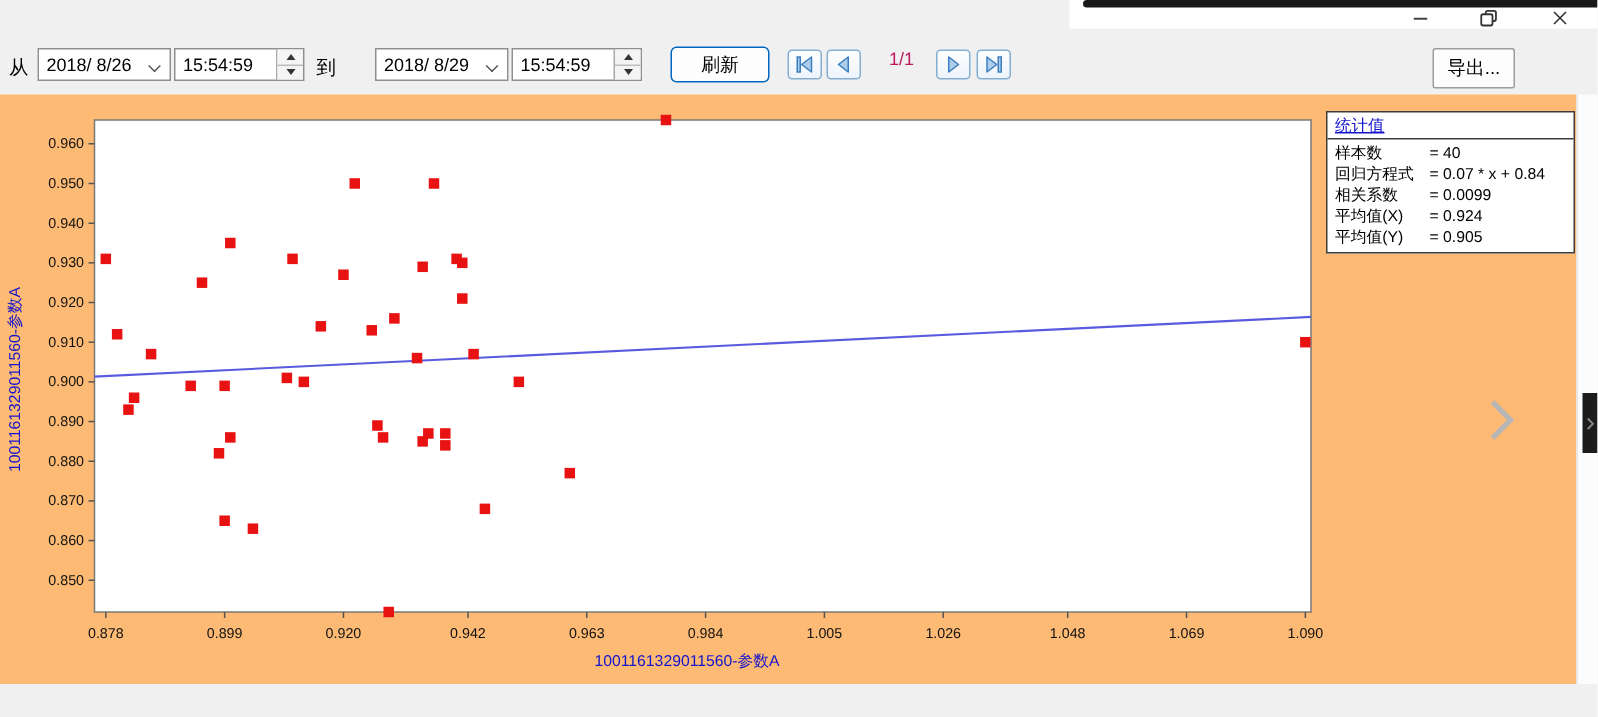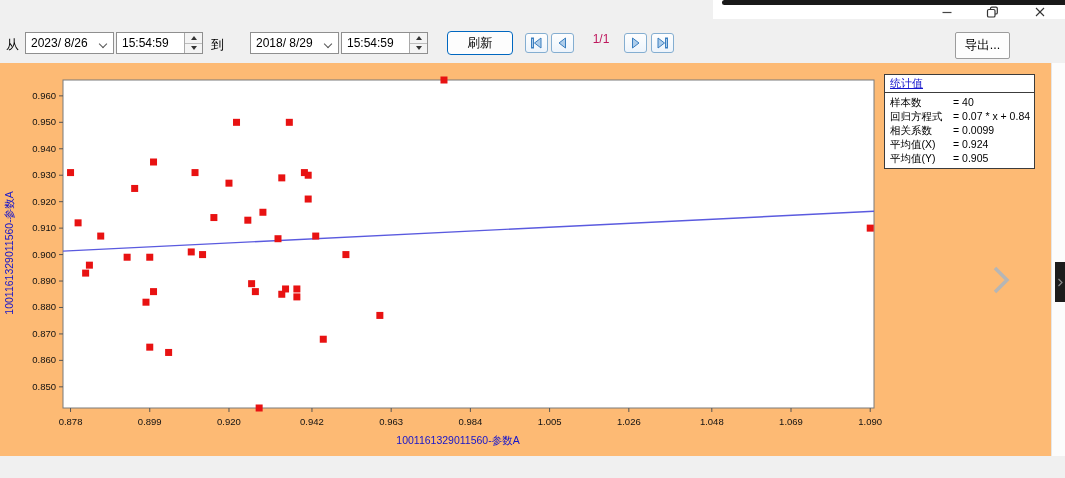--- a/index.html
+++ b/index.html
@@ -40,21 +40,21 @@
     display:flex;align-items:center;justify-content:center;cursor:default;
   }
   #page-indicator{position:absolute;left:586px;top:32px;width:30px;text-align:center;font-size:12px;color:#be185d;}
   
   .chart-panel{position:absolute;left:0;top:63px;width:1051px;height:393px;background:#fdba74;}
   .right-strip{position:absolute;left:1051px;top:63px;width:14px;height:393px;background:#fcfcfc;border-left:1px solid #e6e6e6;}
   .edge-tab{position:absolute;left:1055px;top:262px;width:10px;height:40px;background:#1c1c1c;display:flex;align-items:center;justify-content:center;color:#8a8a8a;font-size:9px;cursor:default;}
   .next-chevron{position:absolute;left:990px;top:265px;width:22px;height:30px;cursor:default;}
   
   .stats-box{
-    position:absolute;left:884px;top:74px;width:151px;box-sizing:border-box;
+    position:absolute;left:884px;top:74px;width:166px;box-sizing:border-box;
     background:#fff;border:1px solid #3c3c3c;font-size:10.5px;color:#000;
   }
   .stats-title{color:#1414cc;text-decoration:underline;padding:1px 0 1px 5px;font-size:11px;border-bottom:1px solid #3c3c3c;}
   .stats-rows{padding:2px 3px 3px 5px;}
   .stats-row{line-height:14px;white-space:nowrap;}
   .stats-row .lbl{display:inline-block;width:63px;}
 </style>
 </head>
 <body>
 
@@ -75,21 +75,21 @@
 <div class="winbtn" style="left:1031px;">
   <svg width="14" height="14" viewBox="0 0 14 14">
     <line x1="3" y1="3" x2="11" y2="11" stroke="#333" stroke-width="1.1"></line>
     <line x1="11" y1="3" x2="3" y2="11" stroke="#333" stroke-width="1.1"></line>
   </svg>
 </div>
 
 <span class="toolbar-label" style="left:6px;">从</span>
 
 <div class="field" style="left:25px;width:89px;">
-  <span class="val">2023/ 8/26</span>
+  <span class="val">2018/ 8/26</span>
   <span class="combo-arrow"></span>
 </div>
 <div class="field" style="left:116px;width:87px;">
   <span class="val">15:54:59</span>
   <span class="spinner">
     <span class="spin-cell up">
         <span class="tri-up"></span>
       </span>
     <span class="spin-cell">
         <span class="tri-down"></span>

